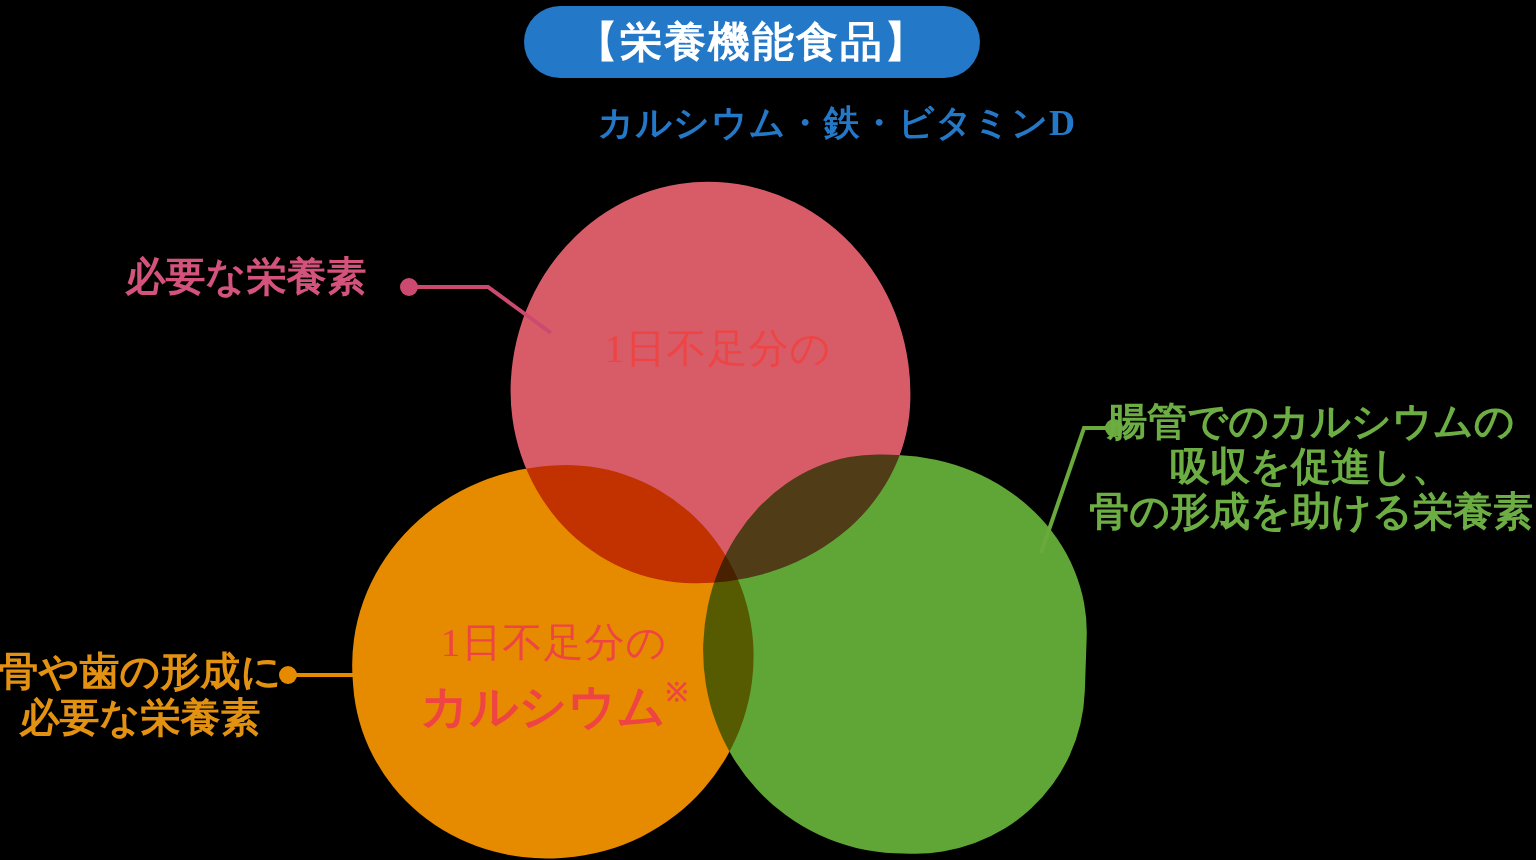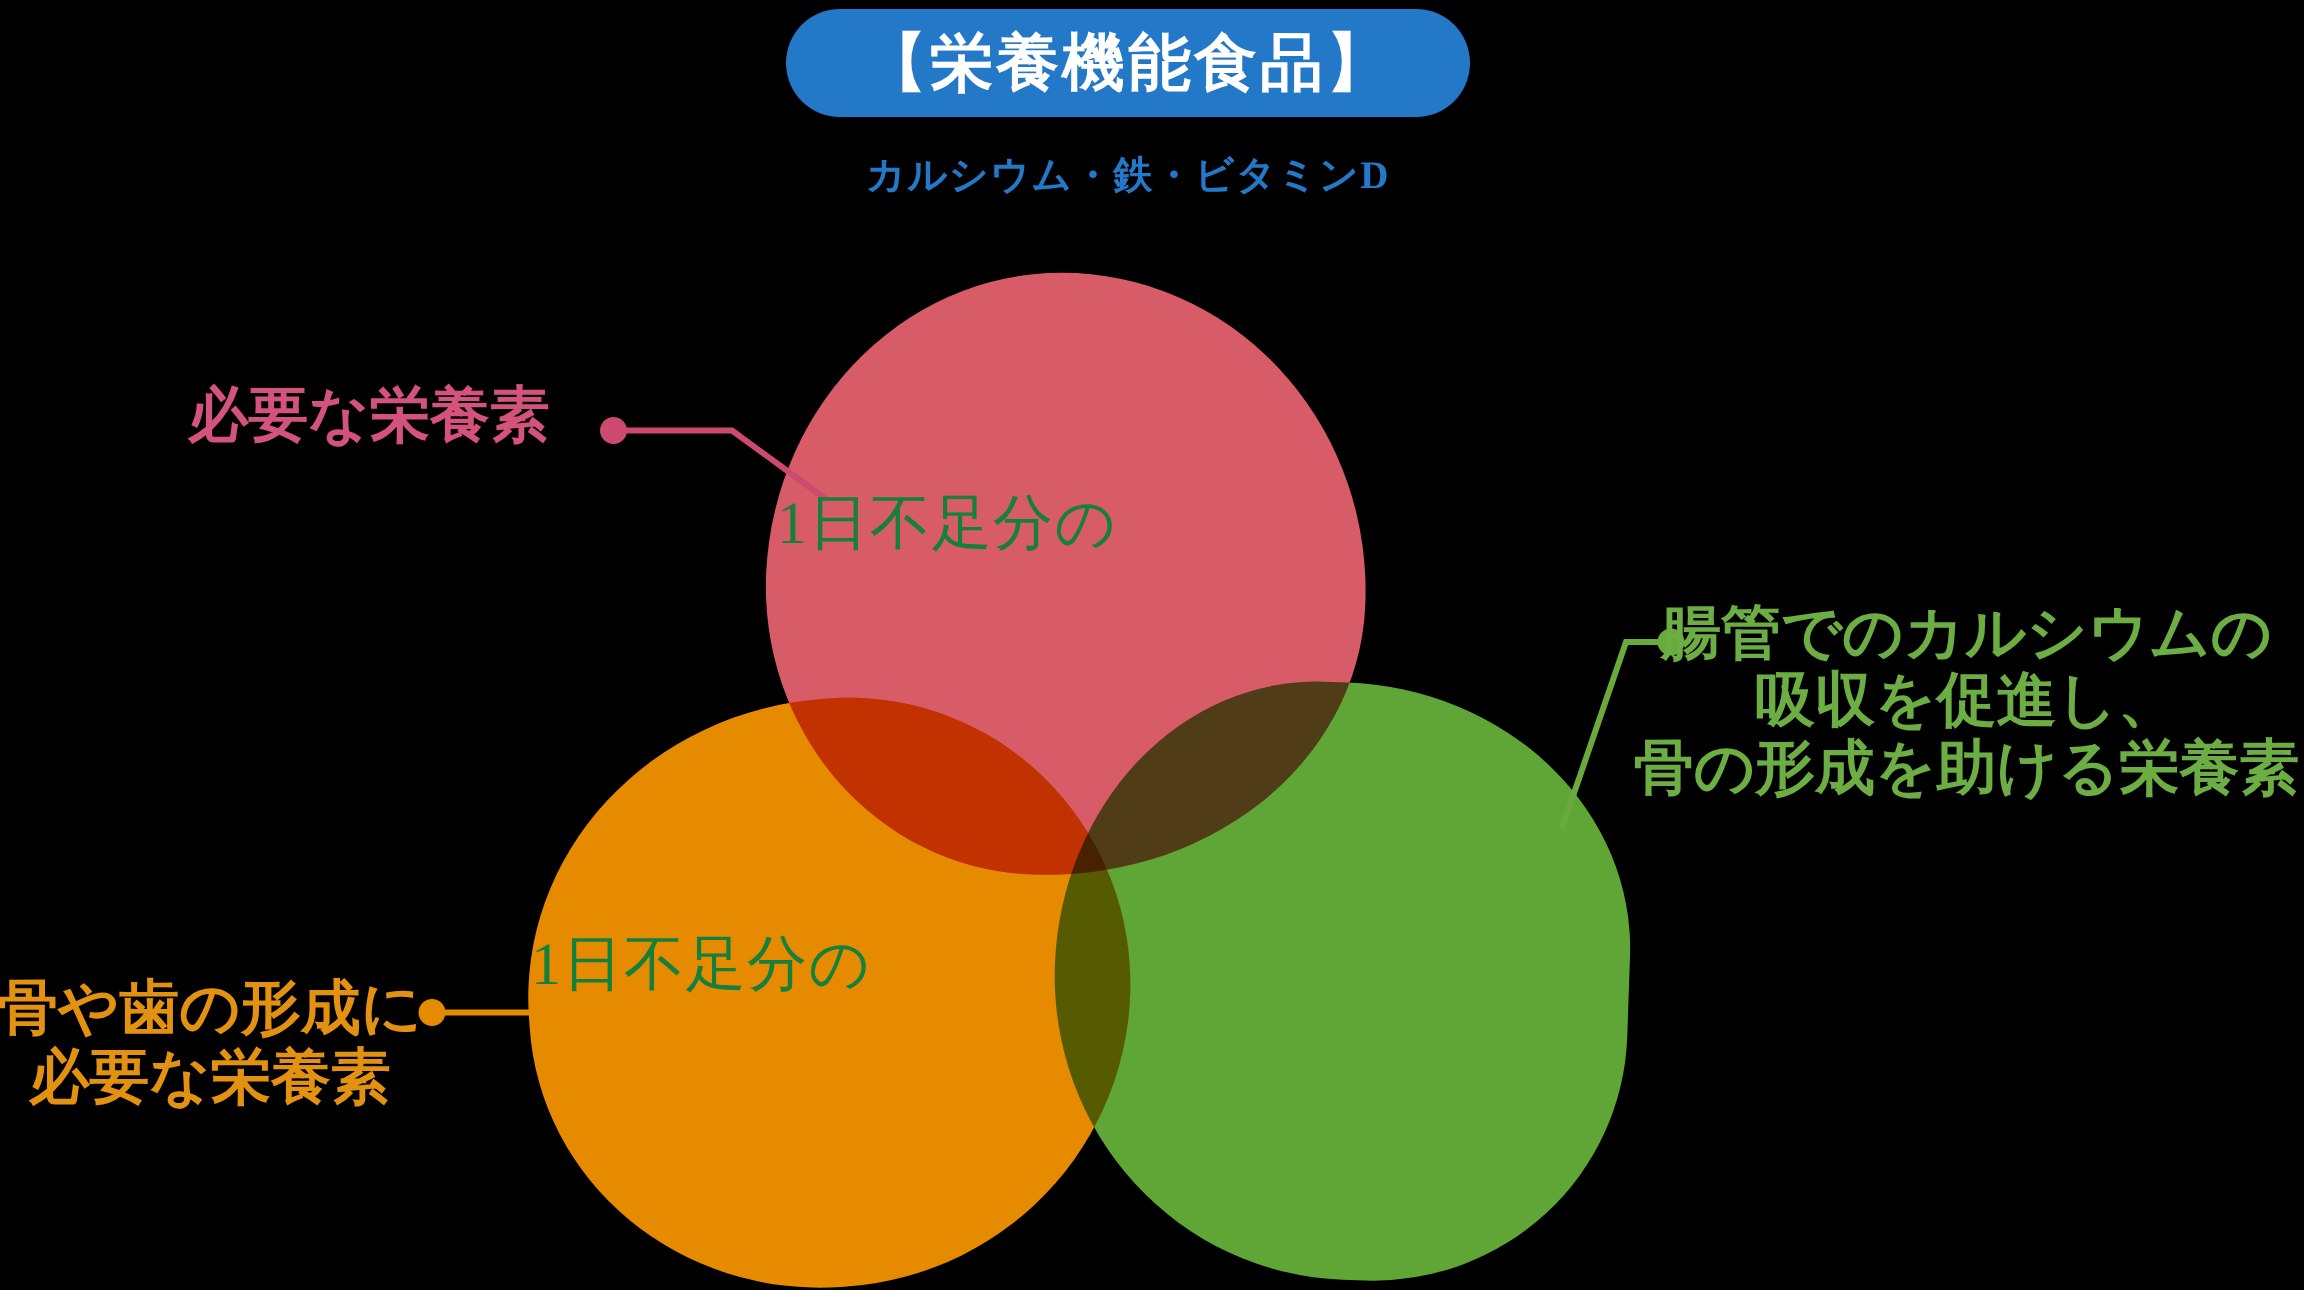--- a/index.html
+++ b/index.html
@@ -23,23 +23,23 @@
     color: #ffffff;
     font-size: 42px;
     font-weight: 700;
     letter-spacing: 2px;
     white-space: nowrap;
   }
   .subtitle {
     position: absolute;
     left: 428px; top: 99px;
     width: 648px;
-    text-align: center;
+    text-align: right;
     color: #2478c8;
-    font-size: 26px;
+    font-size: 36px;
     font-weight: 700;
     letter-spacing: 1px;
     white-space: nowrap;
   }
 
   
   .venn {
     position: absolute; inset: 0;
     isolation: isolate;
   }
@@ -66,22 +66,22 @@
   
   .connectors {
     position: absolute; inset: 0;
     width: 1536px; height: 860px;
     pointer-events: none;
   }
 
   
   .circle-label {
     position: absolute;
-    text-align: left;
-    color: #15803d;
+    text-align: center;
+    color: #ef4444;
     white-space: nowrap;
   }
   .circle-label .prefix { font-size: 40px; font-weight: 500; letter-spacing: 1px; line-height: 46px; display: block; }
   .circle-label .big { font-weight: 700; display: block; }
   .label-iron { left: 518px; top: 326px; width: 400px; }
   .label-iron .big { font-size: 52px; line-height: 58px; }
   .label-calcium { left: 354px; top: 620px; width: 400px; }
   .label-calcium .big { font-size: 48px; line-height: 54px; }
   .label-vitd { left: 684px; top: 640px; width: 400px; font-size: 50px; font-weight: 700; line-height: 50px; }
   .note-mark { font-size: 26px; vertical-align: 22px; font-weight: 700; }
@@ -140,20 +140,21 @@
       <path d="M1114 428 H1084 L1041 553" stroke="#6aa93c" stroke-width="4" fill="none"></path>
     </g>
   </svg>
 
   <div class="circle-label label-iron">
     <span class="prefix">1日不足分の</span>
   </div>
 
   <div class="circle-label label-calcium">
     <span class="prefix">1日不足分の</span>
+    <span class="big"><span>カルシウム</span><span class="note-mark">※</span></span>
   </div>
 
 
   <div class="ann iron">
     <div>必要な栄養素</div>
   </div>
 
   <div class="ann calcium">
     <div>骨や歯の形成に</div>
     <div>必要な栄養素</div>

